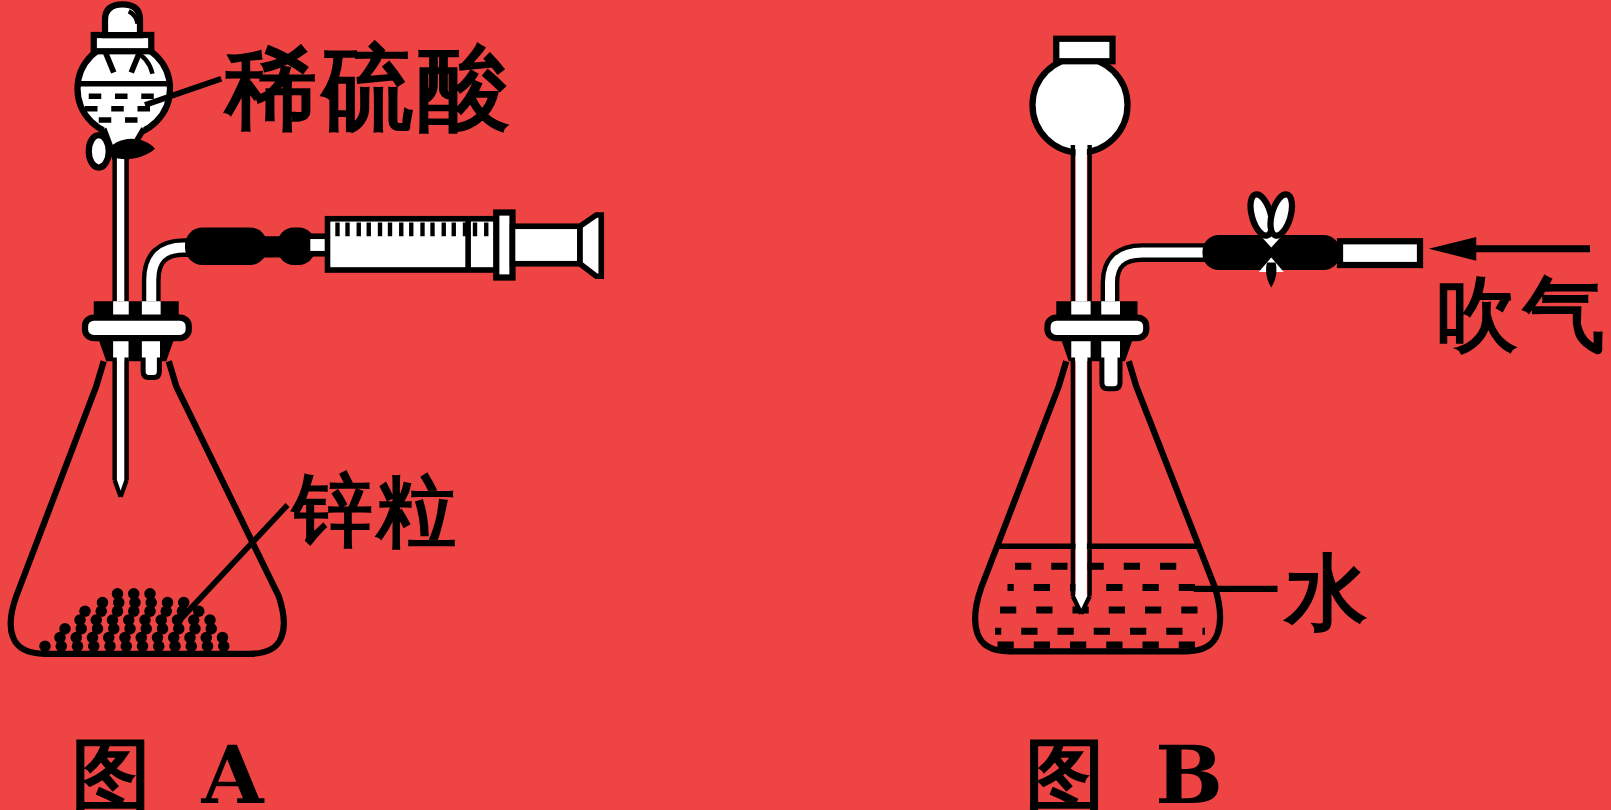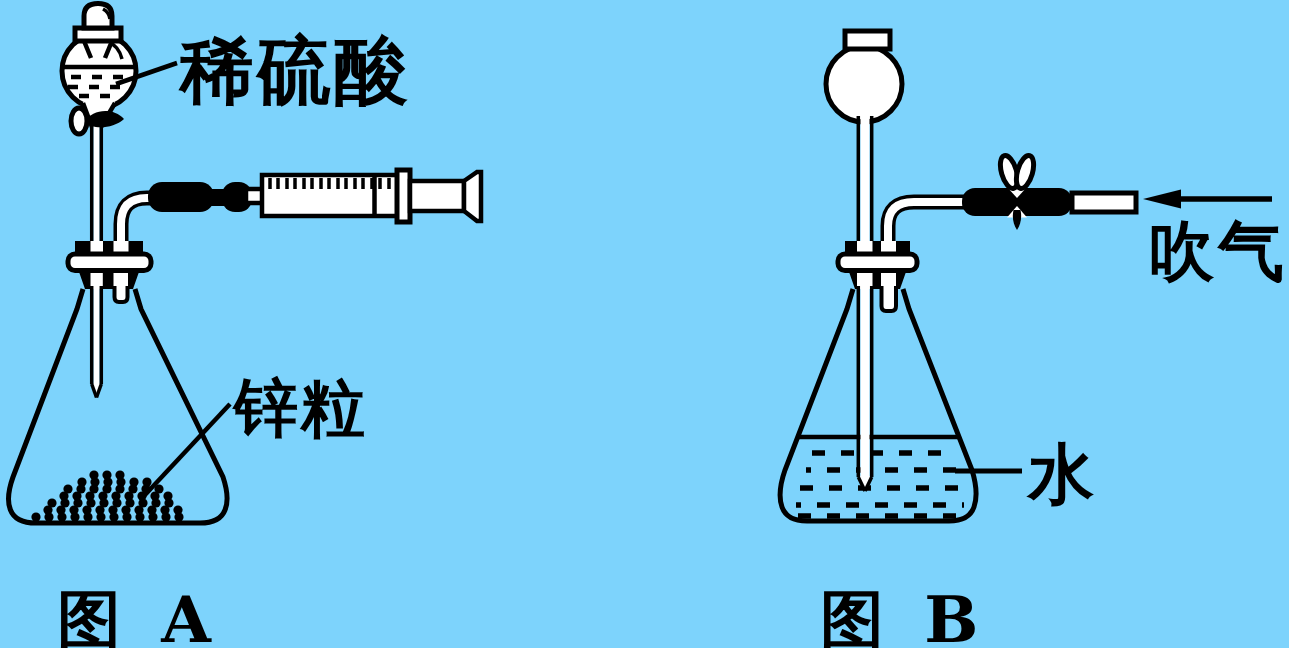--- a/index.html
+++ b/index.html
@@ -1,16 +1,16 @@
 <!DOCTYPE html>
 <html><head>
 <meta charset="utf-8">
 <style>
   html,body{margin:0;padding:0;background:#ffffff;}
-  .stage{position:relative;width:1289px;height:648px;background:#7dd3fc;overflow:hidden;}
+  .stage{position:relative;width:1289px;height:648px;background:#ef4444;overflow:hidden;}
   svg{display:block;}
   .ol{fill:none;stroke:#000;stroke-width:4.5;}
   .ol3{fill:none;stroke:#000;stroke-width:3.5;}
   .ol5{fill:none;stroke:#000;stroke-width:5;}
   .wf{fill:#fff;stroke:#000;stroke-width:4.5;}
   .wf5{fill:#fff;stroke:#000;stroke-width:5;}
   .blk{fill:#000;stroke:none;}
   .wht{fill:#fff;stroke:none;}
   .dash{stroke:#000;stroke-width:5.5;stroke-dasharray:13 16;fill:none;}
   .fdash{stroke:#000;stroke-width:4.5;stroke-dasharray:10 11;fill:none;}

